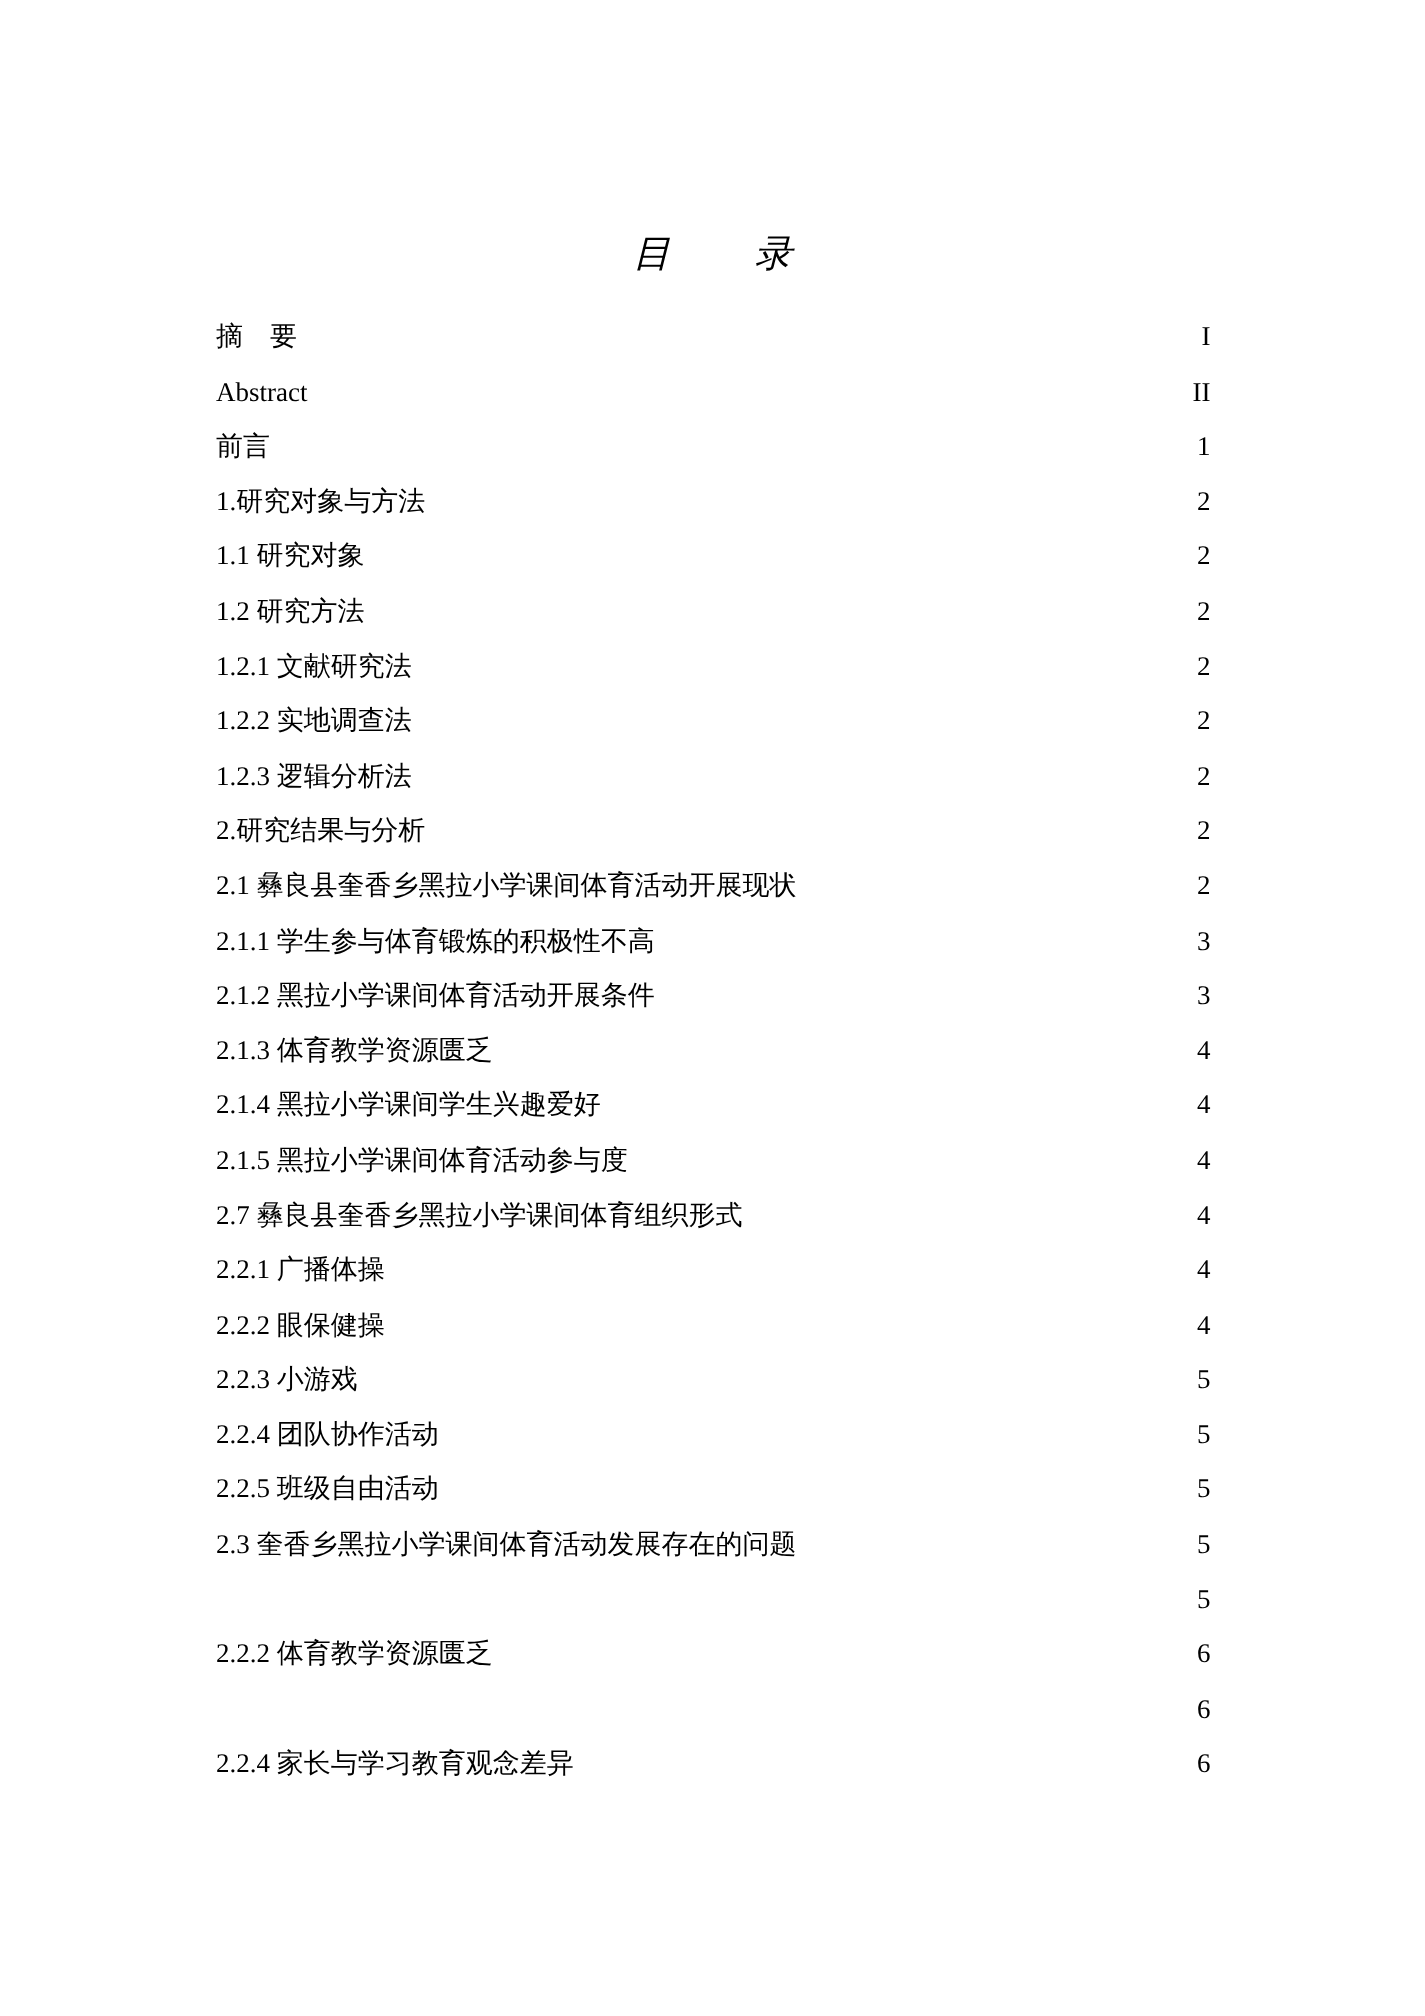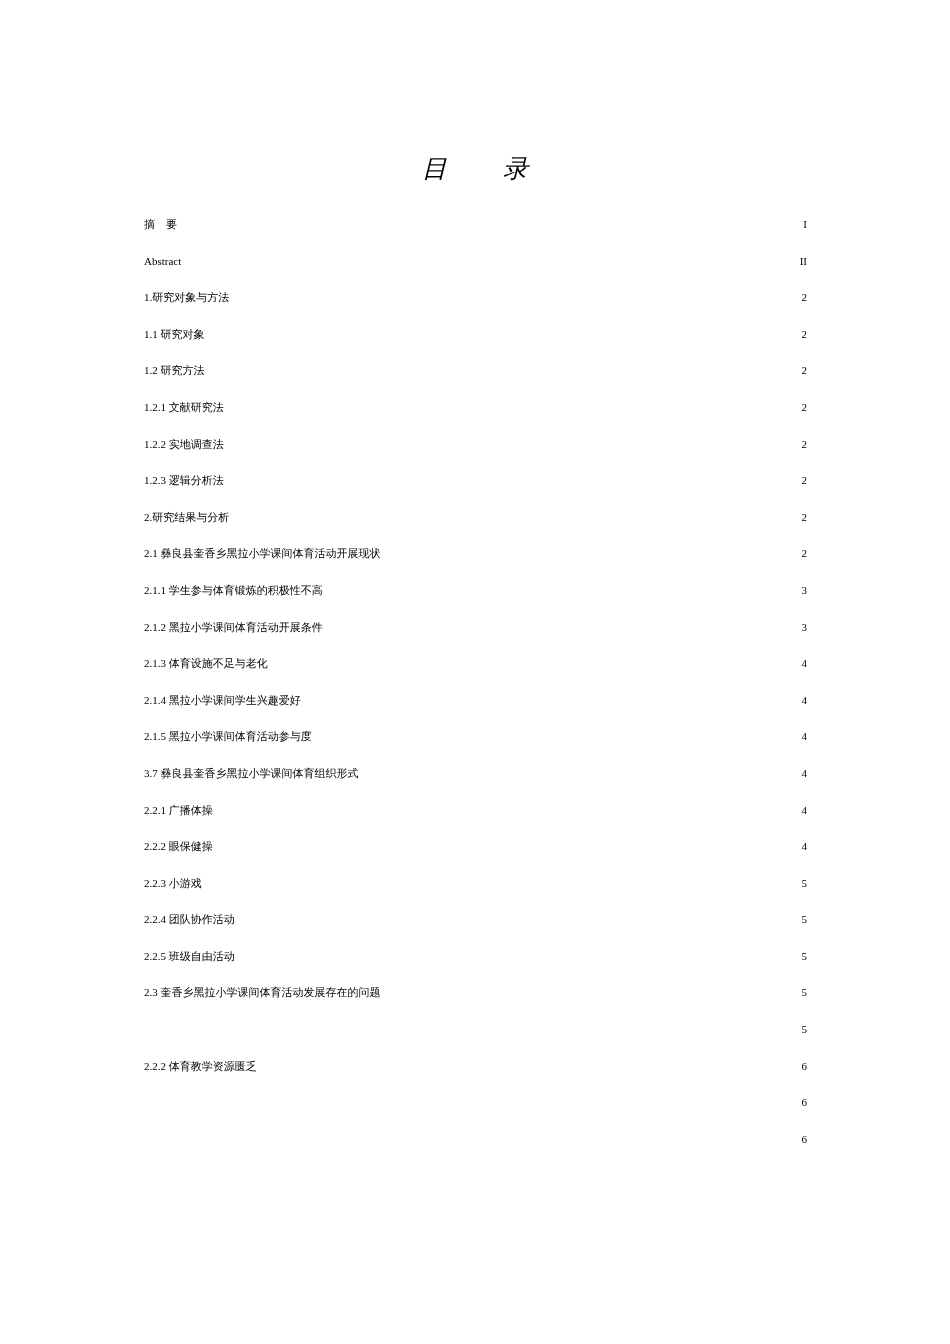--- a/index.html
+++ b/index.html
@@ -3,21 +3,21 @@
   <meta charset="utf-8">
   <style>
     html, body { margin: 0; padding: 0; background: #ffffff; }
     body { width: 950px; height: 1344px; position: relative; overflow: hidden;
            font-family: "Liberation Serif", "DejaVu Serif", serif; color: #000; }
     .title { position: absolute; top: 134px; left: 0; width: 950px; text-align: center;
              font-family: "DejaVu Sans", "Liberation Sans", sans-serif; font-size: 25px;
              letter-spacing: 24px; text-indent: 24px; line-height: 36px; font-weight: normal; font-style: italic; }
     .toc { position: absolute; top: 206px; left: 144px; width: 663px; margin: 0; padding: 0; list-style: none; }
     .toc-row { display: flex; align-items: flex-end; height: 36.6px; line-height: 36.6px;
-               font-size: 11px; white-space: nowrap; }
+               font-size: 18px; white-space: nowrap; }
     .toc-label { flex: 0 0 auto; }
     .toc-leader { flex: 1 1 auto; overflow: hidden; margin: 0 1px; position: relative; }
     .toc-leader::after { content: "................................................................................................................................................................................................................................................"; 
                          position: absolute; left: 0; bottom: 0; letter-spacing: 0.2px; }
     .toc-page { flex: 0 0 auto; text-align: right; }
   </style>
 </head>
 <body>
 
 <h1 class="title">目 录</h1>
@@ -25,20 +25,25 @@
 <ul class="toc">
   <li class="toc-row">
       <span class="toc-label">摘　要</span>
       <span class="toc-leader"></span>
       <span class="toc-page">I</span>
     </li>
   <li class="toc-row">
       <span class="toc-label">Abstract</span>
       <span class="toc-leader"></span>
       <span class="toc-page">II</span>
+    </li>
+  <li class="toc-row">
+      <span class="toc-label">前言</span>
+      <span class="toc-leader"></span>
+      <span class="toc-page">1</span>
     </li>
   <li class="toc-row">
       <span class="toc-label">1.研究对象与方法</span>
       <span class="toc-leader"></span>
       <span class="toc-page">2</span>
     </li>
   <li class="toc-row">
       <span class="toc-label">1.1 研究对象</span>
       <span class="toc-leader"></span>
       <span class="toc-page">2</span>
@@ -77,36 +82,36 @@
       <span class="toc-label">2.1.1 学生参与体育锻炼的积极性不高</span>
       <span class="toc-leader"></span>
       <span class="toc-page">3</span>
     </li>
   <li class="toc-row">
       <span class="toc-label">2.1.2 黑拉小学课间体育活动开展条件</span>
       <span class="toc-leader"></span>
       <span class="toc-page">3</span>
     </li>
   <li class="toc-row">
-      <span class="toc-label">2.1.3 体育设施不足与老化</span>
+      <span class="toc-label">2.1.3 体育教学资源匮乏</span>
       <span class="toc-leader"></span>
       <span class="toc-page">4</span>
     </li>
   <li class="toc-row">
       <span class="toc-label">2.1.4 黑拉小学课间学生兴趣爱好</span>
       <span class="toc-leader"></span>
       <span class="toc-page">4</span>
     </li>
   <li class="toc-row">
       <span class="toc-label">2.1.5 黑拉小学课间体育活动参与度</span>
       <span class="toc-leader"></span>
       <span class="toc-page">4</span>
     </li>
   <li class="toc-row">
-      <span class="toc-label">3.7 彝良县奎香乡黑拉小学课间体育组织形式</span>
+      <span class="toc-label">2.7 彝良县奎香乡黑拉小学课间体育组织形式</span>
       <span class="toc-leader"></span>
       <span class="toc-page">4</span>
     </li>
   <li class="toc-row">
       <span class="toc-label">2.2.1 广播体操</span>
       <span class="toc-leader"></span>
       <span class="toc-page">4</span>
     </li>
   <li class="toc-row">
       <span class="toc-label">2.2.2 眼保健操</span>
@@ -140,16 +145,17 @@
   <li class="toc-row">
       <span class="toc-label">2.2.2 体育教学资源匮乏</span>
       <span class="toc-leader"></span>
       <span class="toc-page">6</span>
     </li>
   <li class="toc-row">
       <span class="toc-leader"></span>
       <span class="toc-page">6</span>
     </li>
   <li class="toc-row">
+      <span class="toc-label">2.2.4 家长与学习教育观念差异</span>
       <span class="toc-leader"></span>
       <span class="toc-page">6</span>
     </li>
 </ul>
 
 </body></html>

